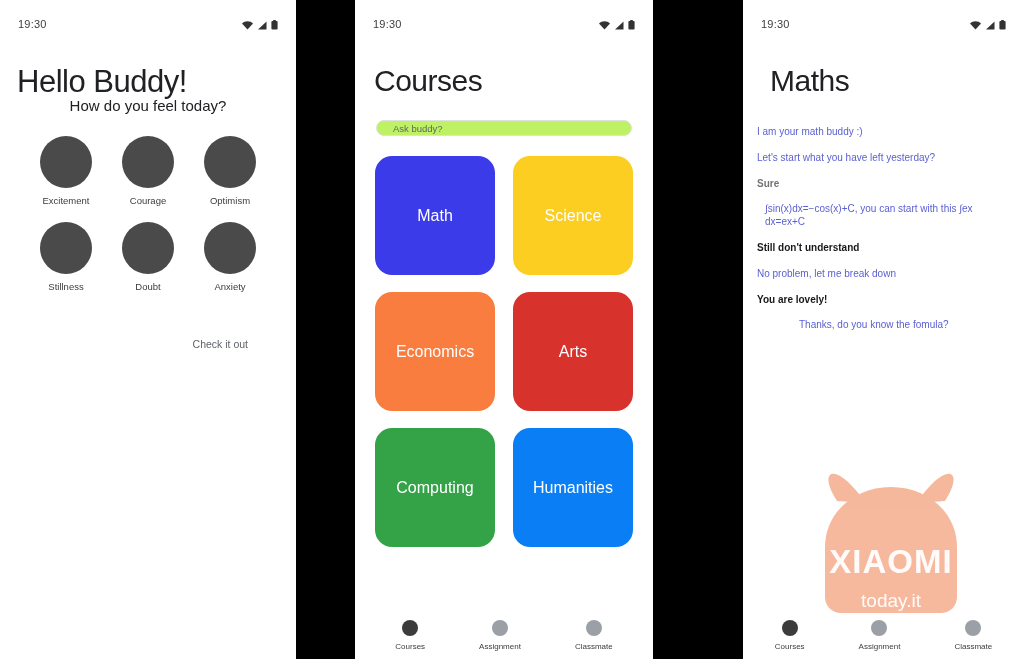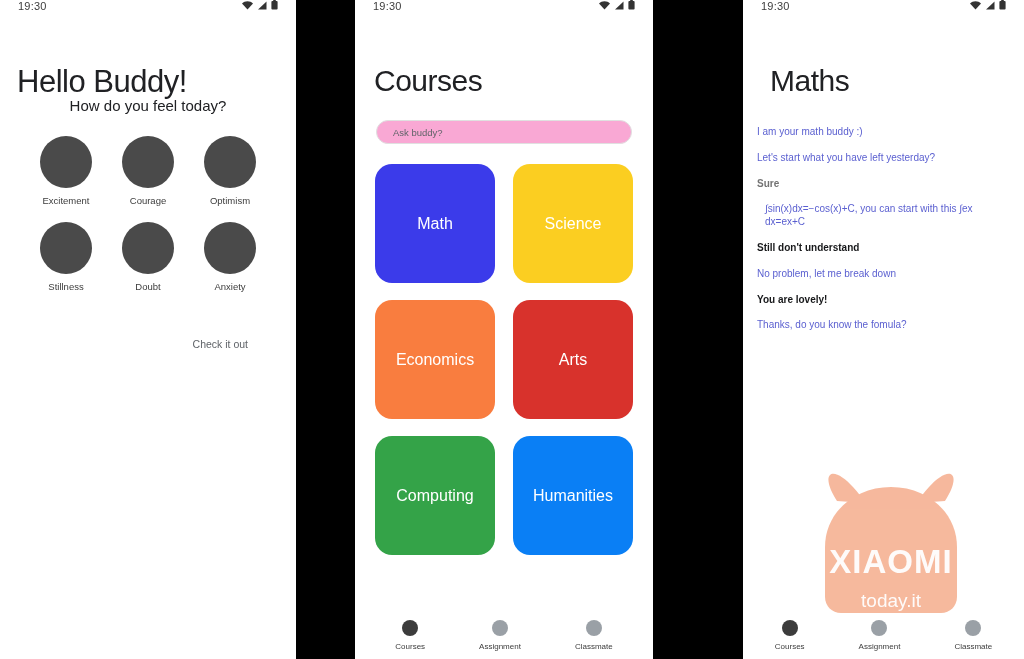--- a/index.html
+++ b/index.html
@@ -16,21 +16,21 @@
     position: absolute; top: 0; height: 659px;
     background: #ffffff; overflow: hidden;
   }
   #phone-1 { left: 0;   width: 296px; }
   #phone-2 { left: 355px; width: 298px; }
   #phone-3 { left: 743px; width: 281px; }
 
   
   .statusbar {
     position: relative; height: 30px;
-    display: flex; align-items: flex-start; justify-content: space-between;
+    display: flex; align-items: flex-end; justify-content: space-between;
     padding: 0 18px;
   }
   .status-time { font-size: 11px; color: #3c3c3c; letter-spacing: .2px; }
   .status-icons { display: flex; align-items: center; gap: 4px; }
   .status-icons svg { display: block; }
 
   
   .screen-title {
     font-size: 30px; font-weight: 400; color: #202124;
     letter-spacing: -0.5px; line-height: 1;
@@ -56,23 +56,23 @@
     margin-top: 7px; font-size: 9.5px; color: #3c3c3c; white-space: nowrap;
   }
   .check-link {
     margin-top: 46px; text-align: right; padding-right: 48px;
     font-size: 10.5px; color: #5f6368;
   }
 
   
   #phone-2 .title-wrap { padding: 36px 0 0 19px; }
   .search-box {
-    margin: 24px auto 0; width: 256px; height: 24px;
+    margin: 24px auto 0; width: 256px; height: 16px;
     border: 1px solid #e0e0e0; border-radius: 16px;
-    background: #f9a8d4;
+    background: #bef264;
     display: flex; align-items: center; padding: 0 16px;
   }
   .search-input {
     border: 0; outline: 0; background: transparent;
     font-family: "Liberation Sans", sans-serif;
     font-size: 9.5px; color: #5f6368; width: 100%;
   }
   .search-input::placeholder { color: #5f6368; }
   .course-grid {
     margin: 20px auto 0; width: 258px;
@@ -254,21 +254,21 @@
     </div>
 
     <div class="chat">
       <div class="msg buddy" style="color: rgb(90, 95, 208);">I am your math buddy :)</div>
       <div class="msg buddy" style="color: rgb(90, 95, 208);">Let's start what you have left yesterday?</div>
       <div class="msg user" style="color: #737373;">Sure</div>
       <div class="msg buddy" style="color: rgb(90, 95, 208); margin-left: 8px;">∫sin(x)dx=−cos(x)+C, you can start with this ∫ex dx=ex+C</div>
       <div class="msg user" style="color: rgb(23, 24, 26);">Still don't understand</div>
       <div class="msg buddy" style="color: rgb(90, 95, 208);">No problem, let me break down</div>
       <div class="msg user" style="color: rgb(23, 24, 26);">You are lovely!</div>
-      <div class="msg buddy" style="color: rgb(90, 95, 208);">Thanks, do you know the fomula?</div>
+      <div class="msg buddy" style="color: rgb(90, 95, 208); margin-left: 42px;">Thanks, do you know the fomula?</div>
     </div>
 
     <svg class="watermark" viewBox="0 0 176 176">
       <g fill="#f4a582" opacity="0.78">
         <path d="M34 34c-7-11-11-22-7-26s14 2 23 12c5 5 9 11 12 16z"></path>
         <path d="M142 34c7-11 11-22 7-26s-14 2-23 12c-5 5-9 11-12 16z"></path>
         <path d="M88 20c37 0 66 26 66 60v50c0 9-7 16-16 16H38c-9 0-16-7-16-16V80c0-34 29-60 66-60z"></path>
       </g>
       <text x="88" y="106" text-anchor="middle" fill="#ffffff" opacity="0.95" font-family="Liberation Sans, sans-serif" font-size="33" font-weight="700" letter-spacing="1">XIAOMI</text>
       <text x="88" y="140" text-anchor="middle" fill="#ffffff" opacity="0.95" font-family="Liberation Sans, sans-serif" font-size="19">today.it</text>

